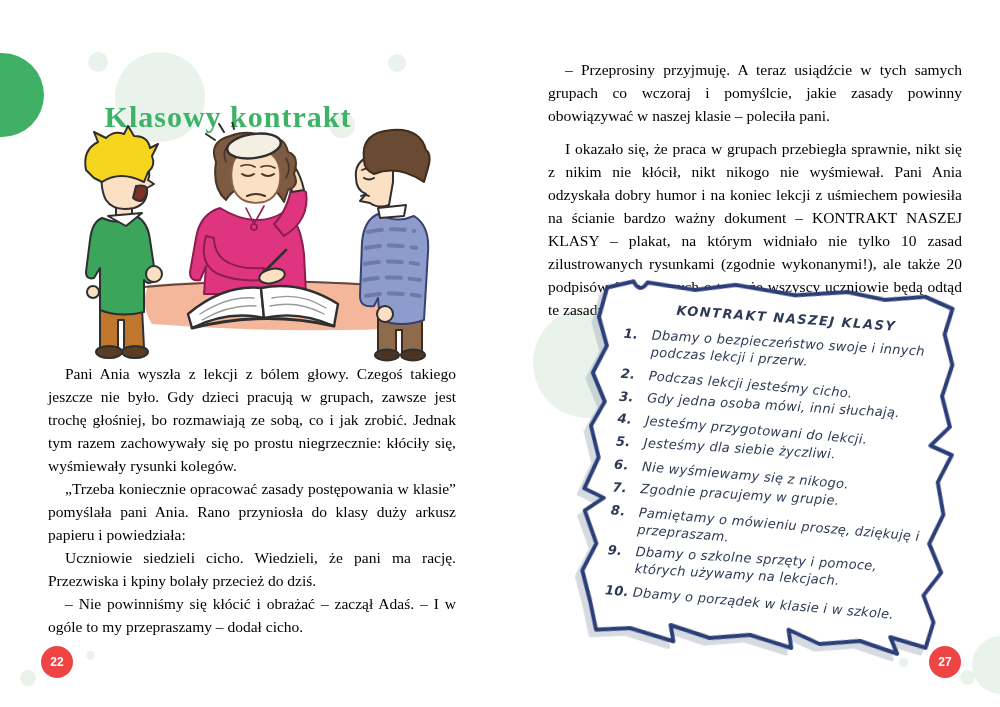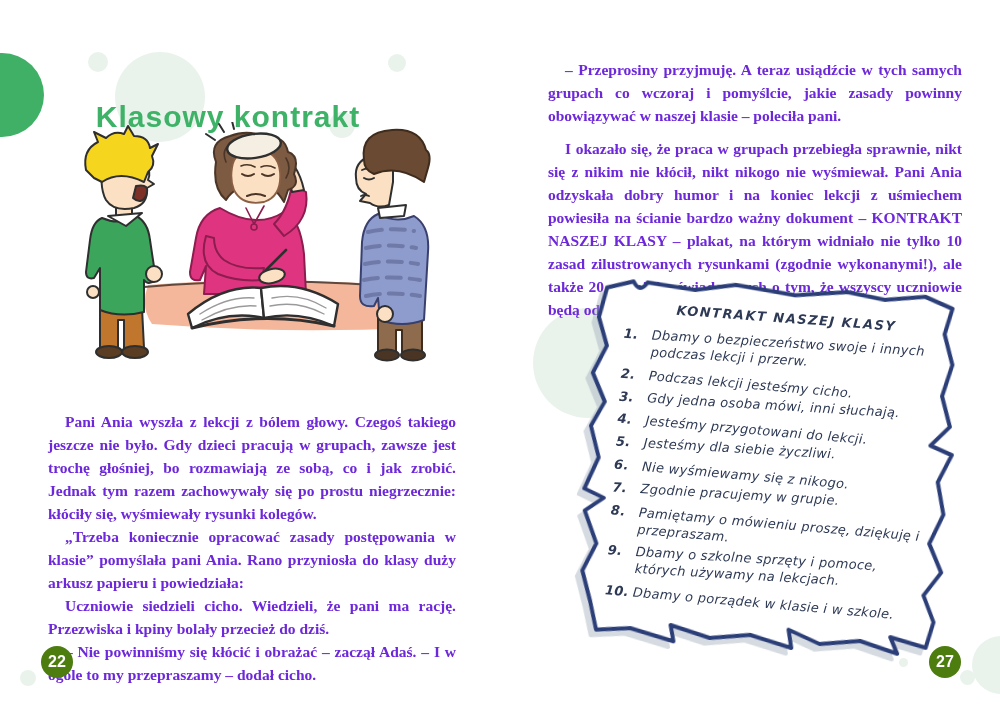--- a/index.html
+++ b/index.html
@@ -9,42 +9,41 @@
     font-family:"Liberation Serif", serif;
   }
   .circle{position:absolute;border-radius:50%;}
   .pale{background:#e9f3ec;}
   .green-solid{background:#3fb065;}
 
   
   .page-title{
     position:absolute;left:48px;top:80px;width:360px;
     text-align:center;
-    font-family:Liberation Sans, sans-serif;
+    font-family:Liberation Serif, serif;
     font-weight:bold;font-size:30px;letter-spacing:1px;
     color:#3eb368;
   }
   .body-text{
     position:absolute;
-    color:#6d28d9;
+    color:#000000;
     font-size:15.5px;line-height:23px;
     text-align:justify;
-    font-weight:bold;
   }
   .body-text p{margin:0;text-indent:17px;}
-  .left-text{left:48px;top:362px;width:408px;margin-top:48px;}
+  .left-text{left:48px;top:362px;width:408px;}
   .right-text{left:548px;top:58px;width:414px;}
   .right-text p + p{margin-top:10px;}
 
   .illustration{position:absolute;left:48px;top:122px;width:420px;height:240px;}
 
   .page-badge{
     position:absolute;width:32px;height:32px;border-radius:50%;
-    background:#4d7c0f;color:#ffffff;
-    font-family:"Liberation Sans", sans-serif;font-weight:bold;font-size:16px;
+    background:#ef4444;color:#ffffff;
+    font-family:"Liberation Sans", sans-serif;font-weight:bold;font-size:12px;
     display:flex;align-items:center;justify-content:center;
   }
   .badge-left{left:41px;top:646px;}
   .badge-right{left:929px;top:646px;}
 
   
   .contract{
     position:absolute;left:572px;top:274px;width:398px;height:398px;
     transform:rotate(4.2deg);transform-origin:50% 50%;
   }

